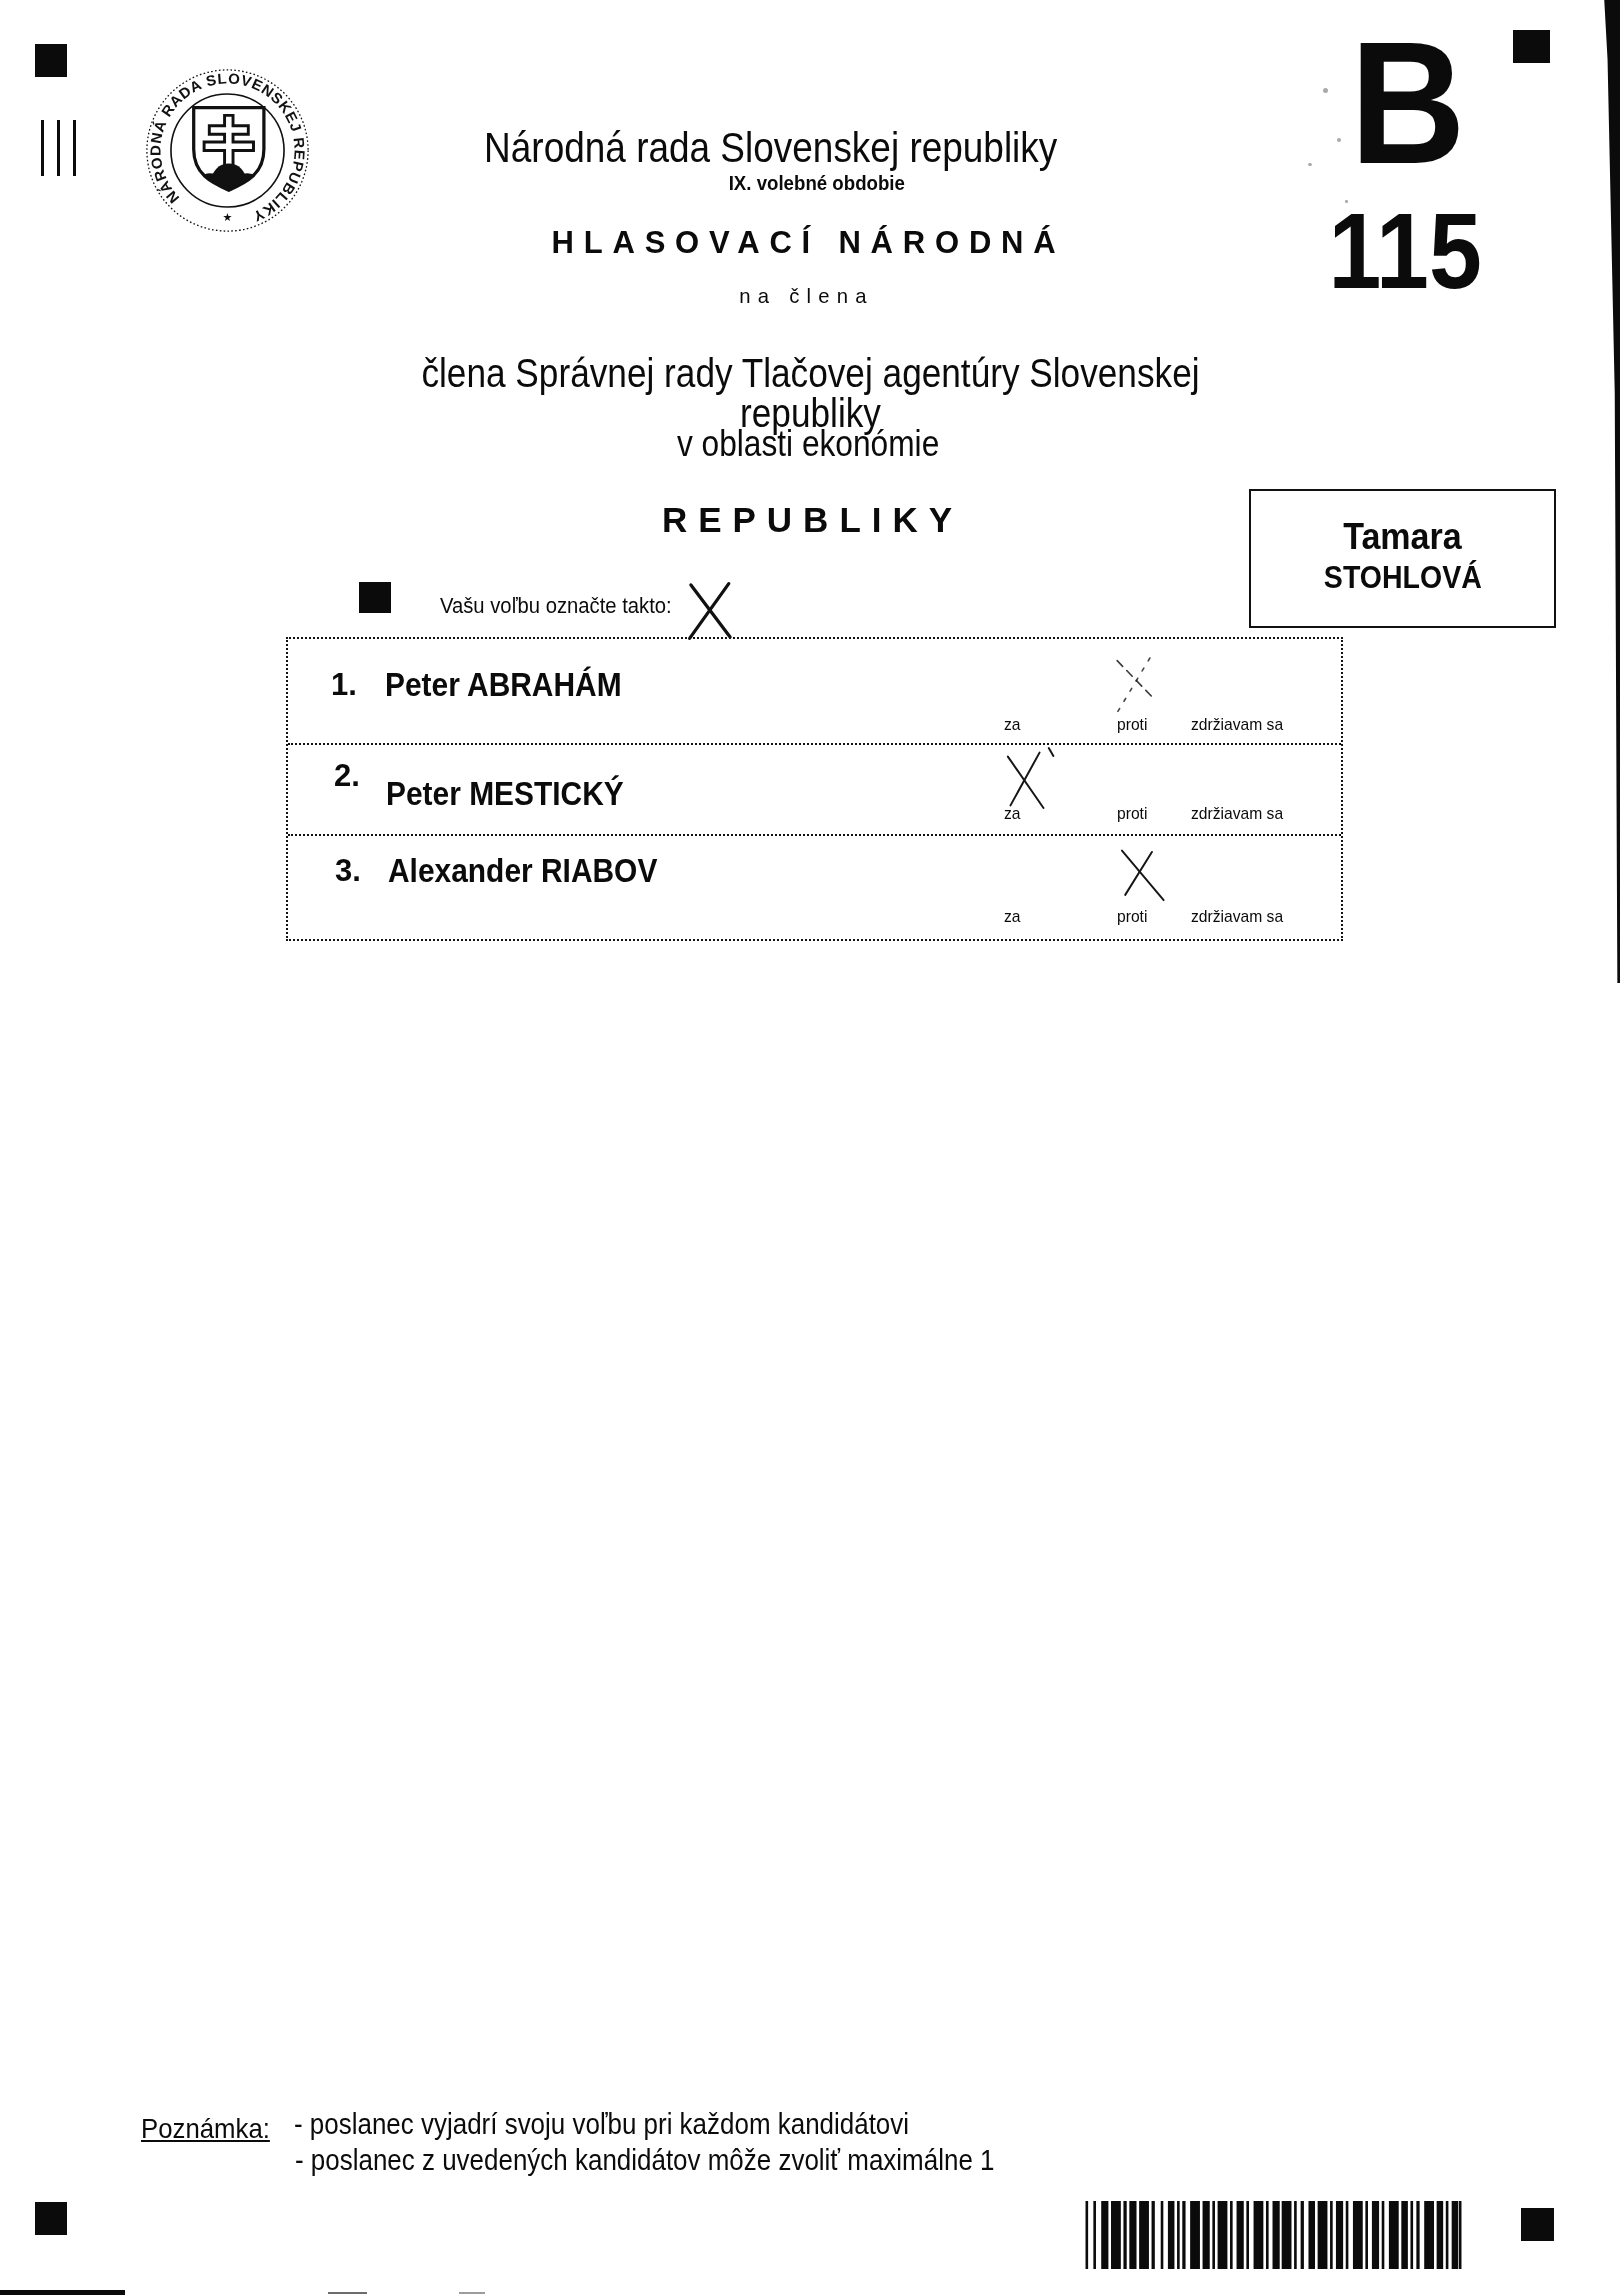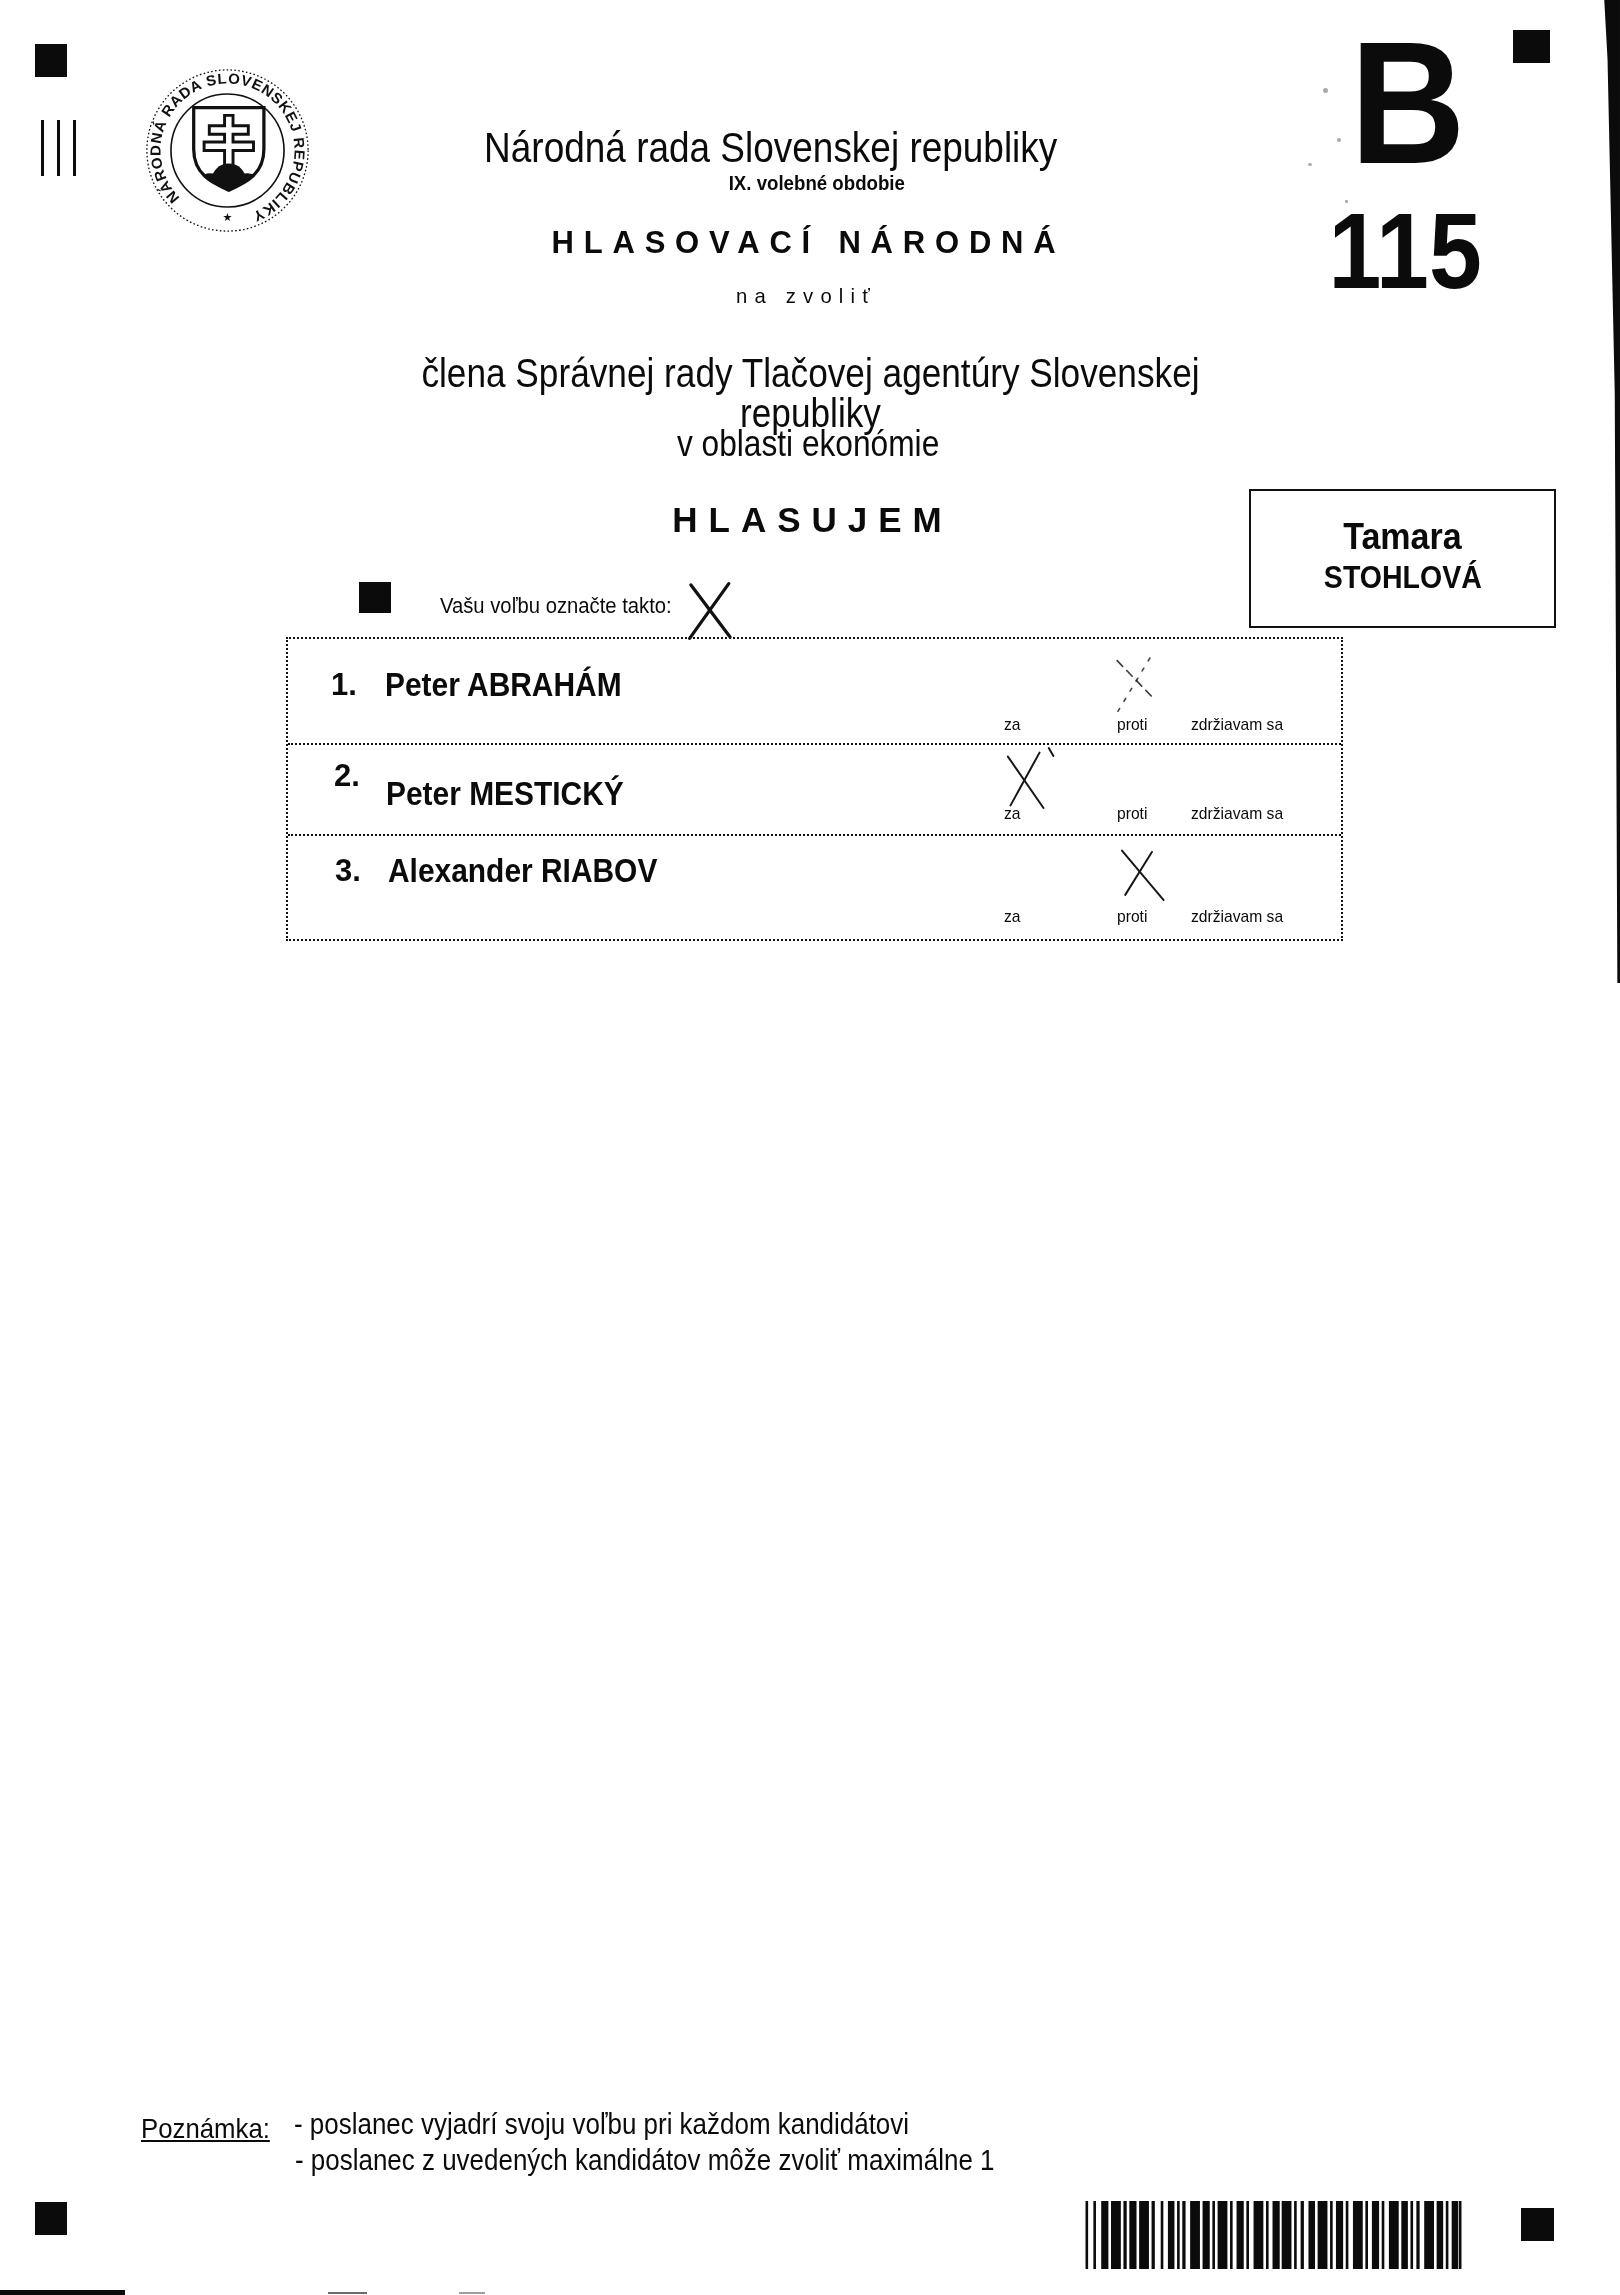--- a/index.html
+++ b/index.html
@@ -66,30 +66,30 @@
   <div class="abs ctr" style="left:246px;top:127px;width:1049px;font-size:42px;">
     <span class="cnd">Národná rada Slovenskej republiky</span>
   </div>
   <div class="abs ctr b" style="left:292px;top:173px;width:1049px;font-size:20.3px;">
     <span class="cnd92">IX. volebné obdobie</span>
   </div>
   <div class="abs ctr b" style="left:284px;top:227px;width:1049px;font-size:31px;letter-spacing:9.8px;">
     <span>HLASOVACÍ NÁRODNÁ</span>
   </div>
   <div class="abs ctr" style="left:282px;top:286px;width:1049px;font-size:20.3px;letter-spacing:7.2px;">
-    <span>na zvoliť</span>
+    <span>na člena</span>
   </div>
   <div class="abs ctr" style="left:286px;top:353px;width:1049px;font-size:40px;text-decoration:underline;">
     <span class="cnd">člena Správnej rady Tlačovej agentúry Slovenskej republiky</span>
   </div>
   <div class="abs ctr" style="left:284px;top:426px;width:1049px;font-size:36px;">
     <span class="cnd">v oblasti ekonómie</span>
   </div>
   <div class="abs ctr b" style="left:288px;top:502px;width:1049px;font-size:35px;letter-spacing:11px;">
-    <span>HLASUJEM</span>
+    <span>REPUBLIKY</span>
   </div>
 
   <div class="abs b" style="left:1345px;top:16.4px;font-size:174px;line-height:1;">
     <span class="cnd92">B</span>
   </div>
   <div class="abs ctr b" style="left:1304px;top:197px;width:203px;font-size:108px;text-decoration:underline;">
     <span class="cnd">115</span>
   </div>
   <div class="sqr" style="left:1513px;top:29.5px;width:37px;height:33px;"></div>
 

